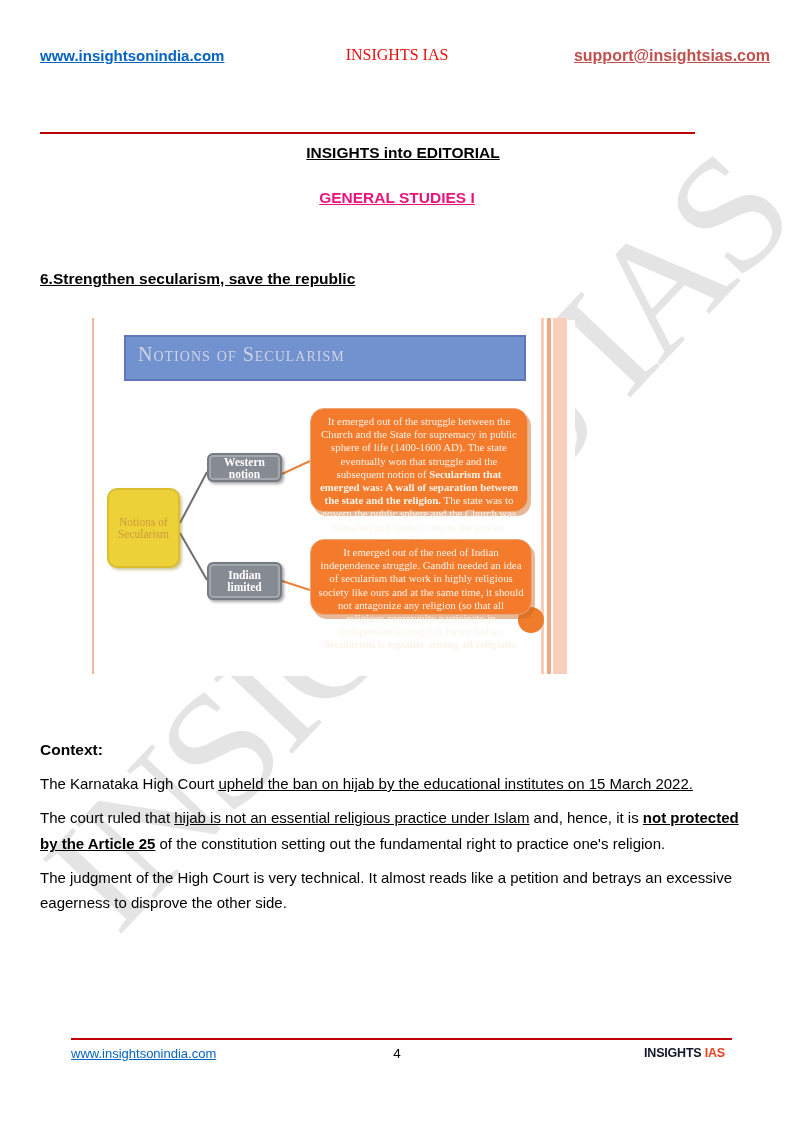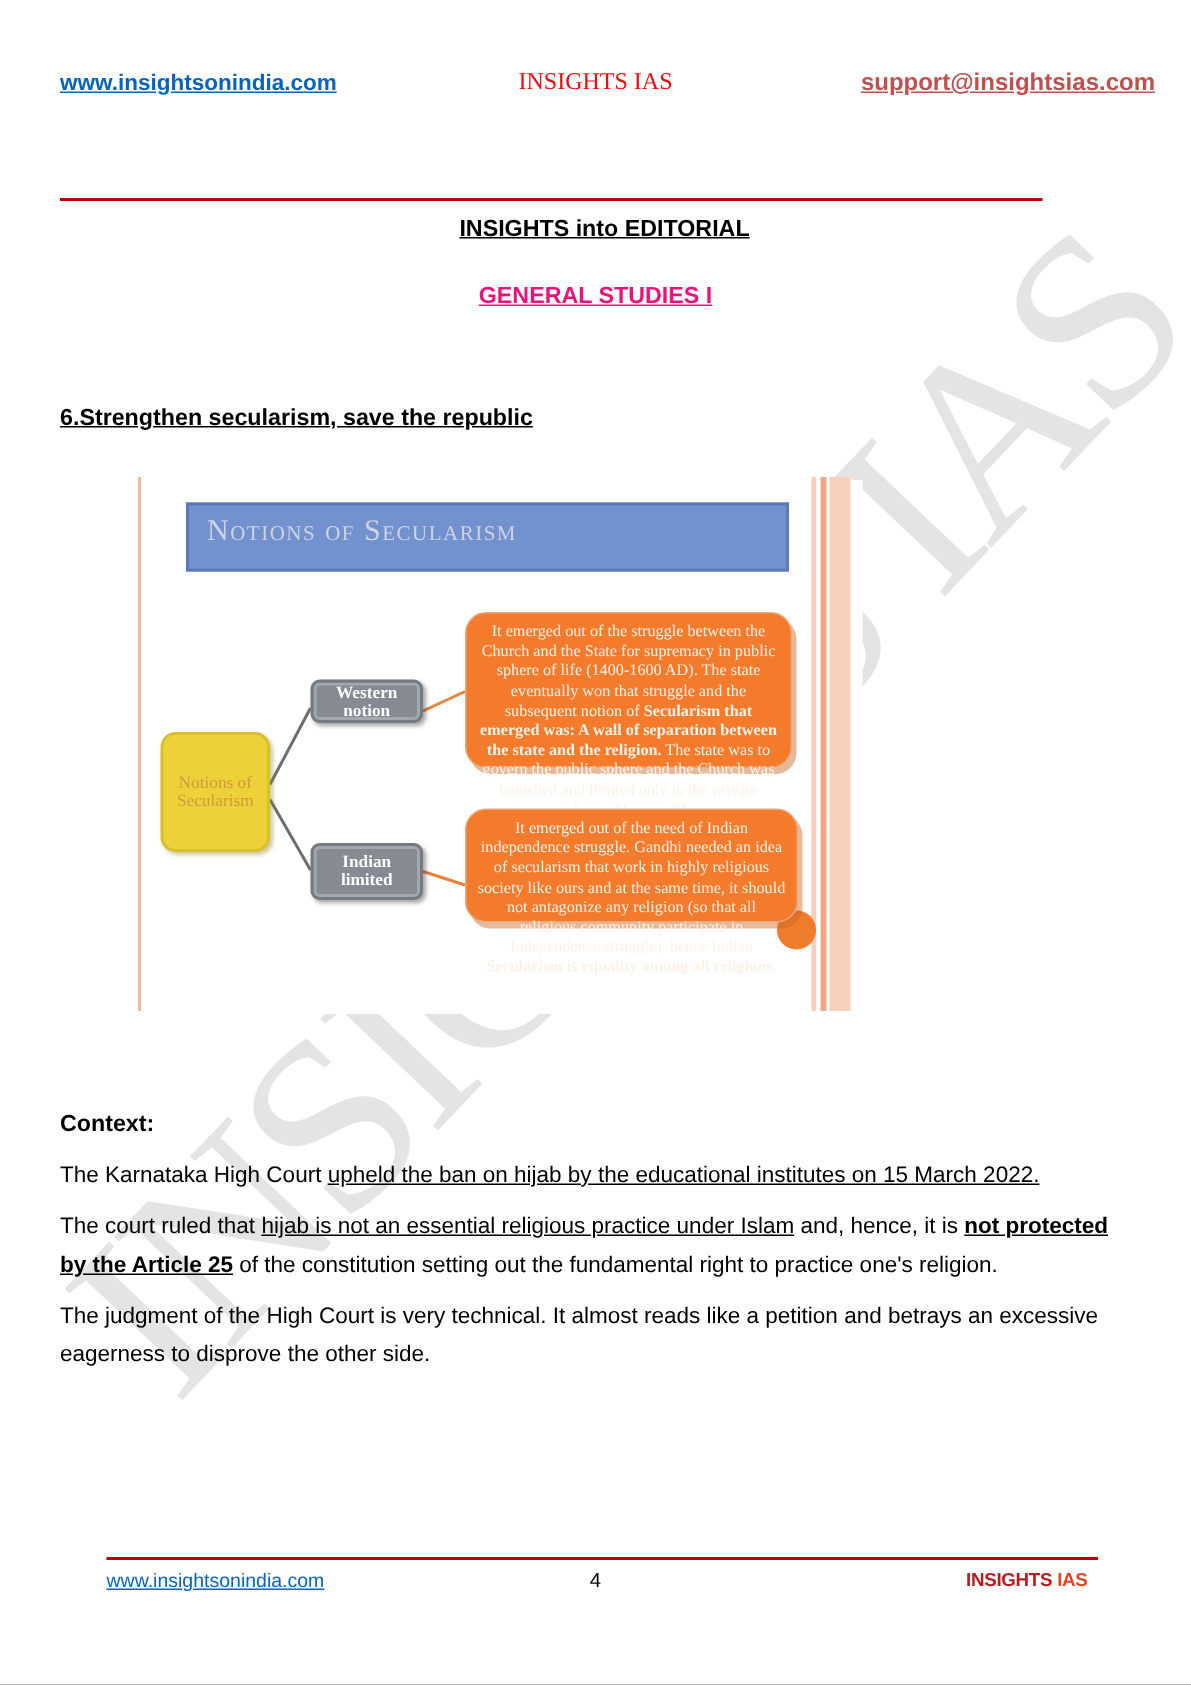--- a/index.html
+++ b/index.html
@@ -75,21 +75,21 @@
   .f-bu{font-weight:700;text-decoration:underline;}
   
   .rule-bot{position:absolute;left:71px;top:1038px;width:661px;height:2px;
     background:#C00000;z-index:2;}
   .ftr-site{position:absolute;left:71px;top:1046px;font-size:13px;color:#0563C1;
     text-decoration:underline;z-index:2;cursor:pointer;}
   .ftr-page{position:absolute;left:0;right:0;top:1046px;text-align:center;
     font-size:13.5px;z-index:2;}
   .ftr-brand{position:absolute;right:69px;top:1046px;font-size:12.5px;font-weight:700;
     letter-spacing:-0.2px;z-index:2;}
-  .ftr-brand .b1{color:#b91c1c;}
+  .ftr-brand .b1{color:#0f172a;}
   .ftr-brand .b2{color:#E8431F;}
 </style>
 </head>
 <body>
 
 <div id="page">
 
   <div id="watermark">INSIGHTS IAS</div>
 
   <a class="hdr-site">www.insightsonindia.com</a>

